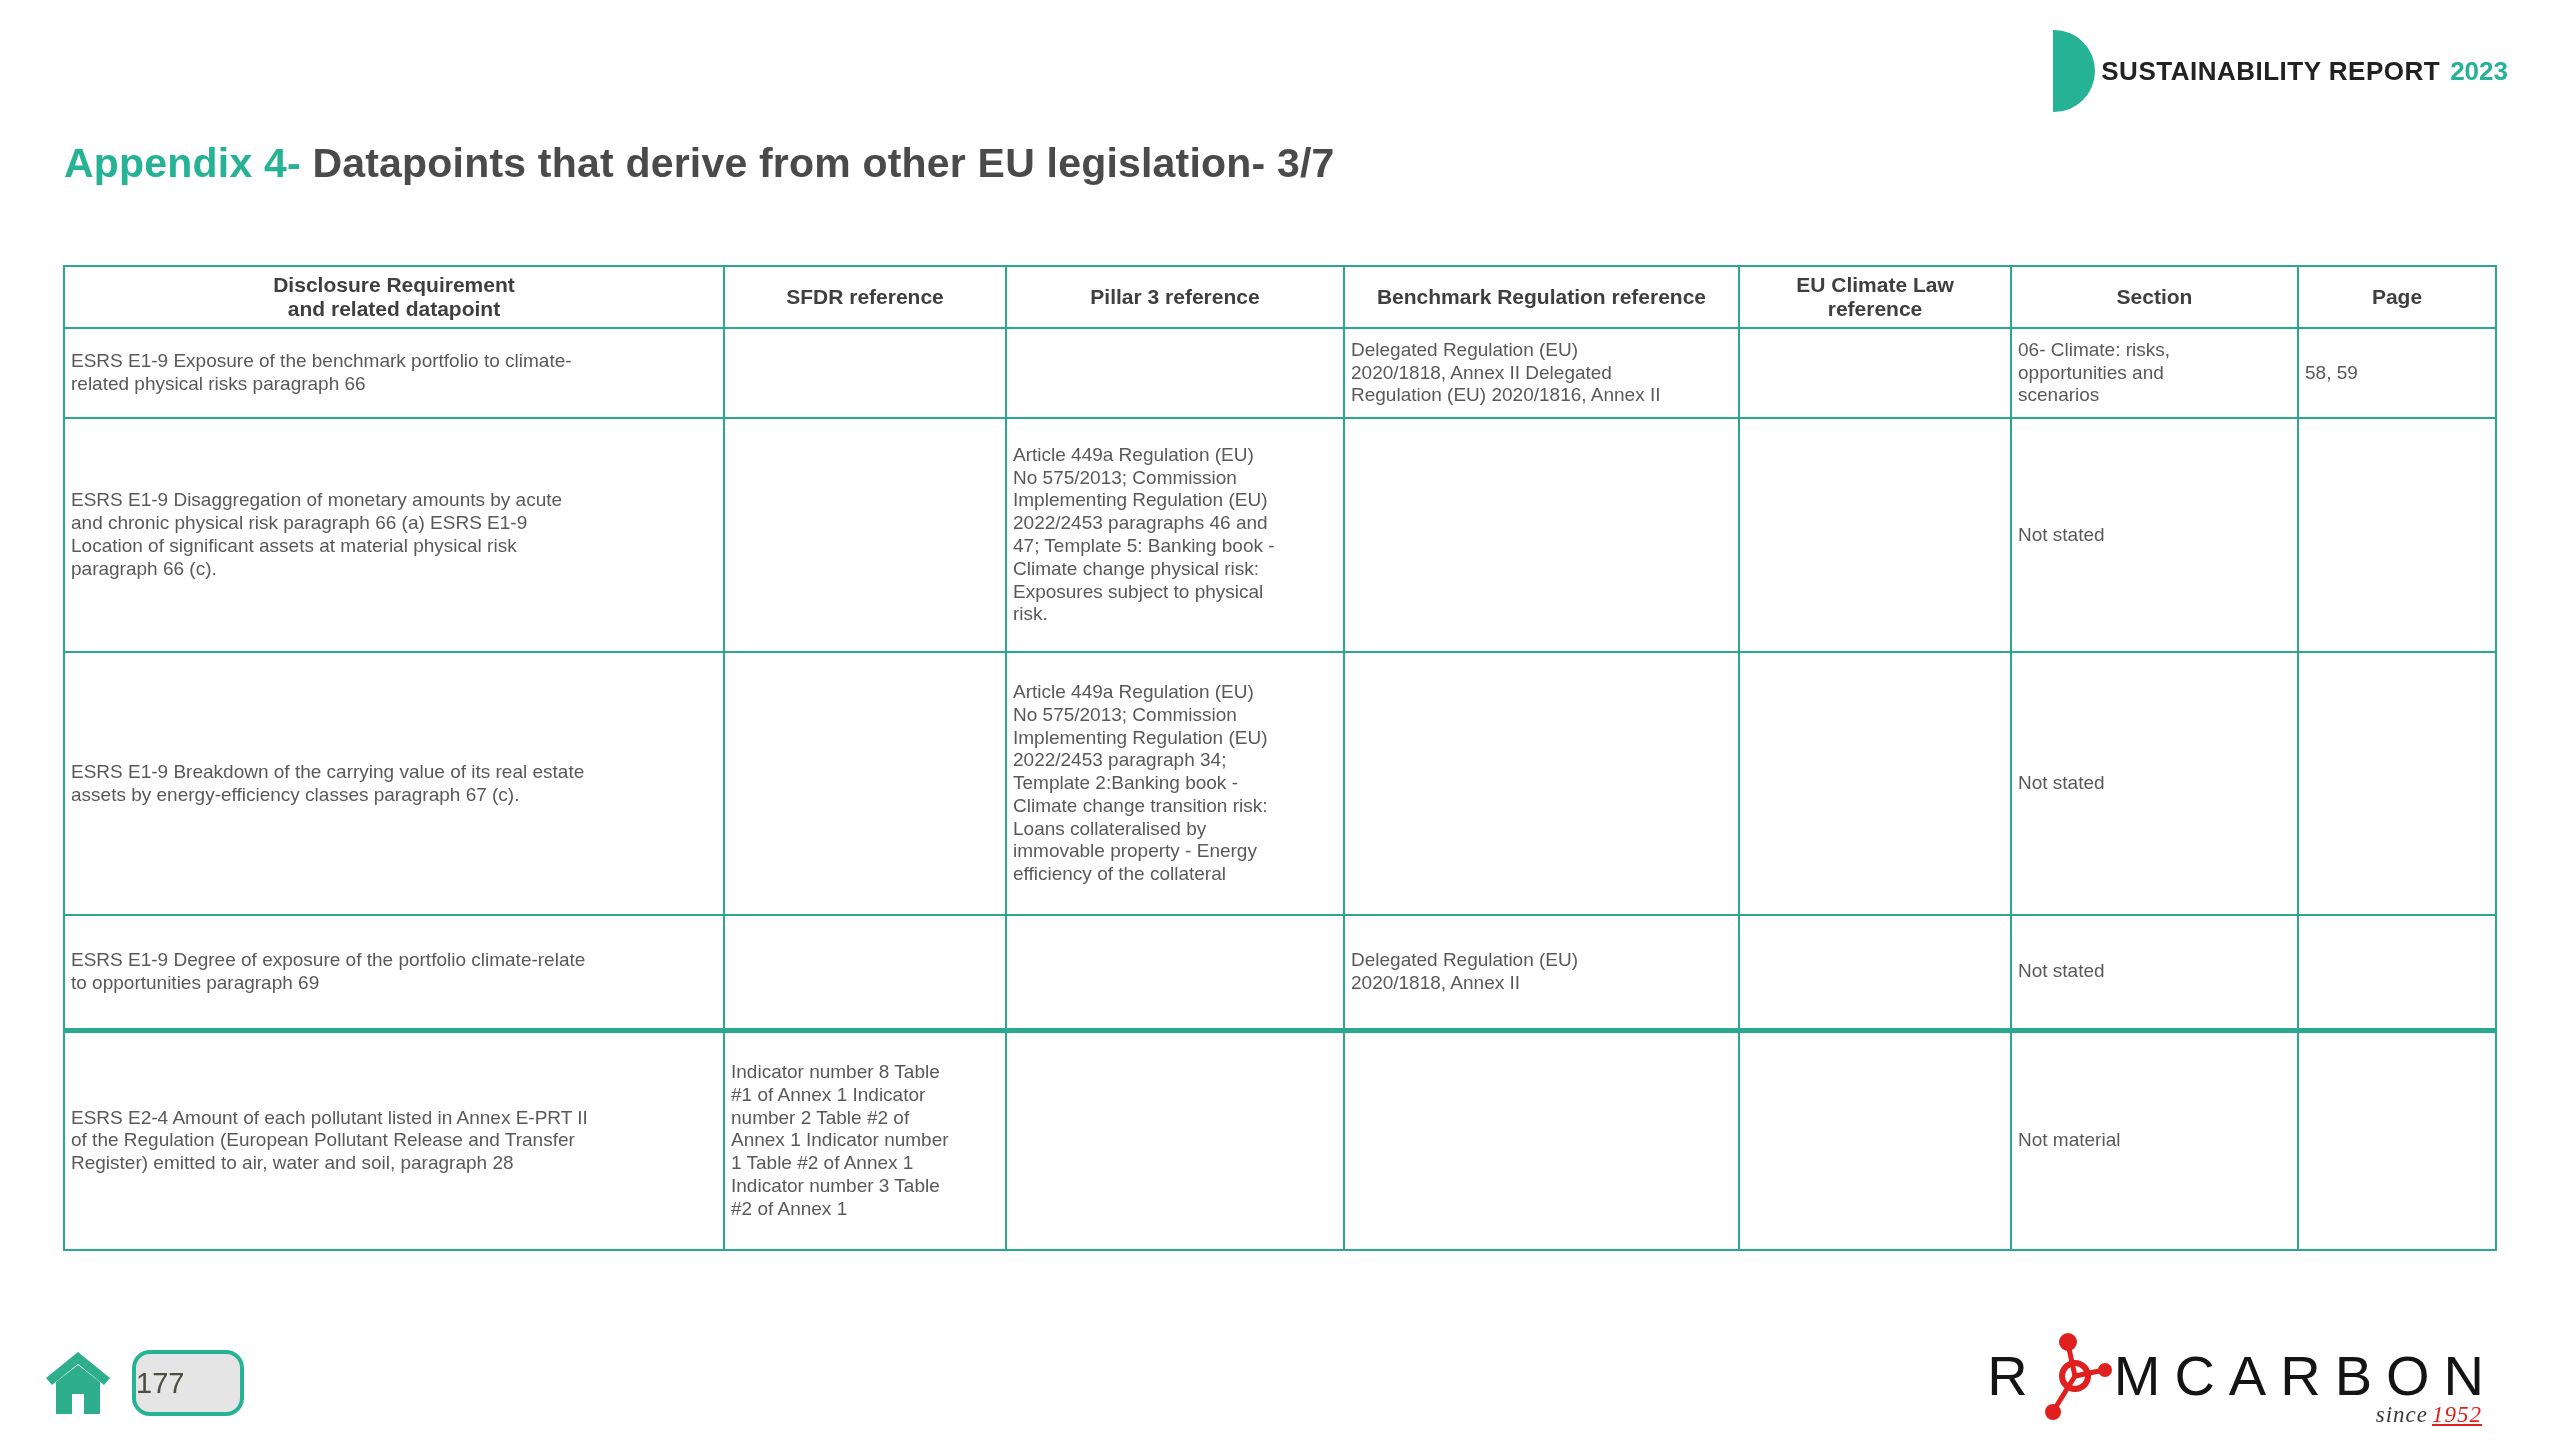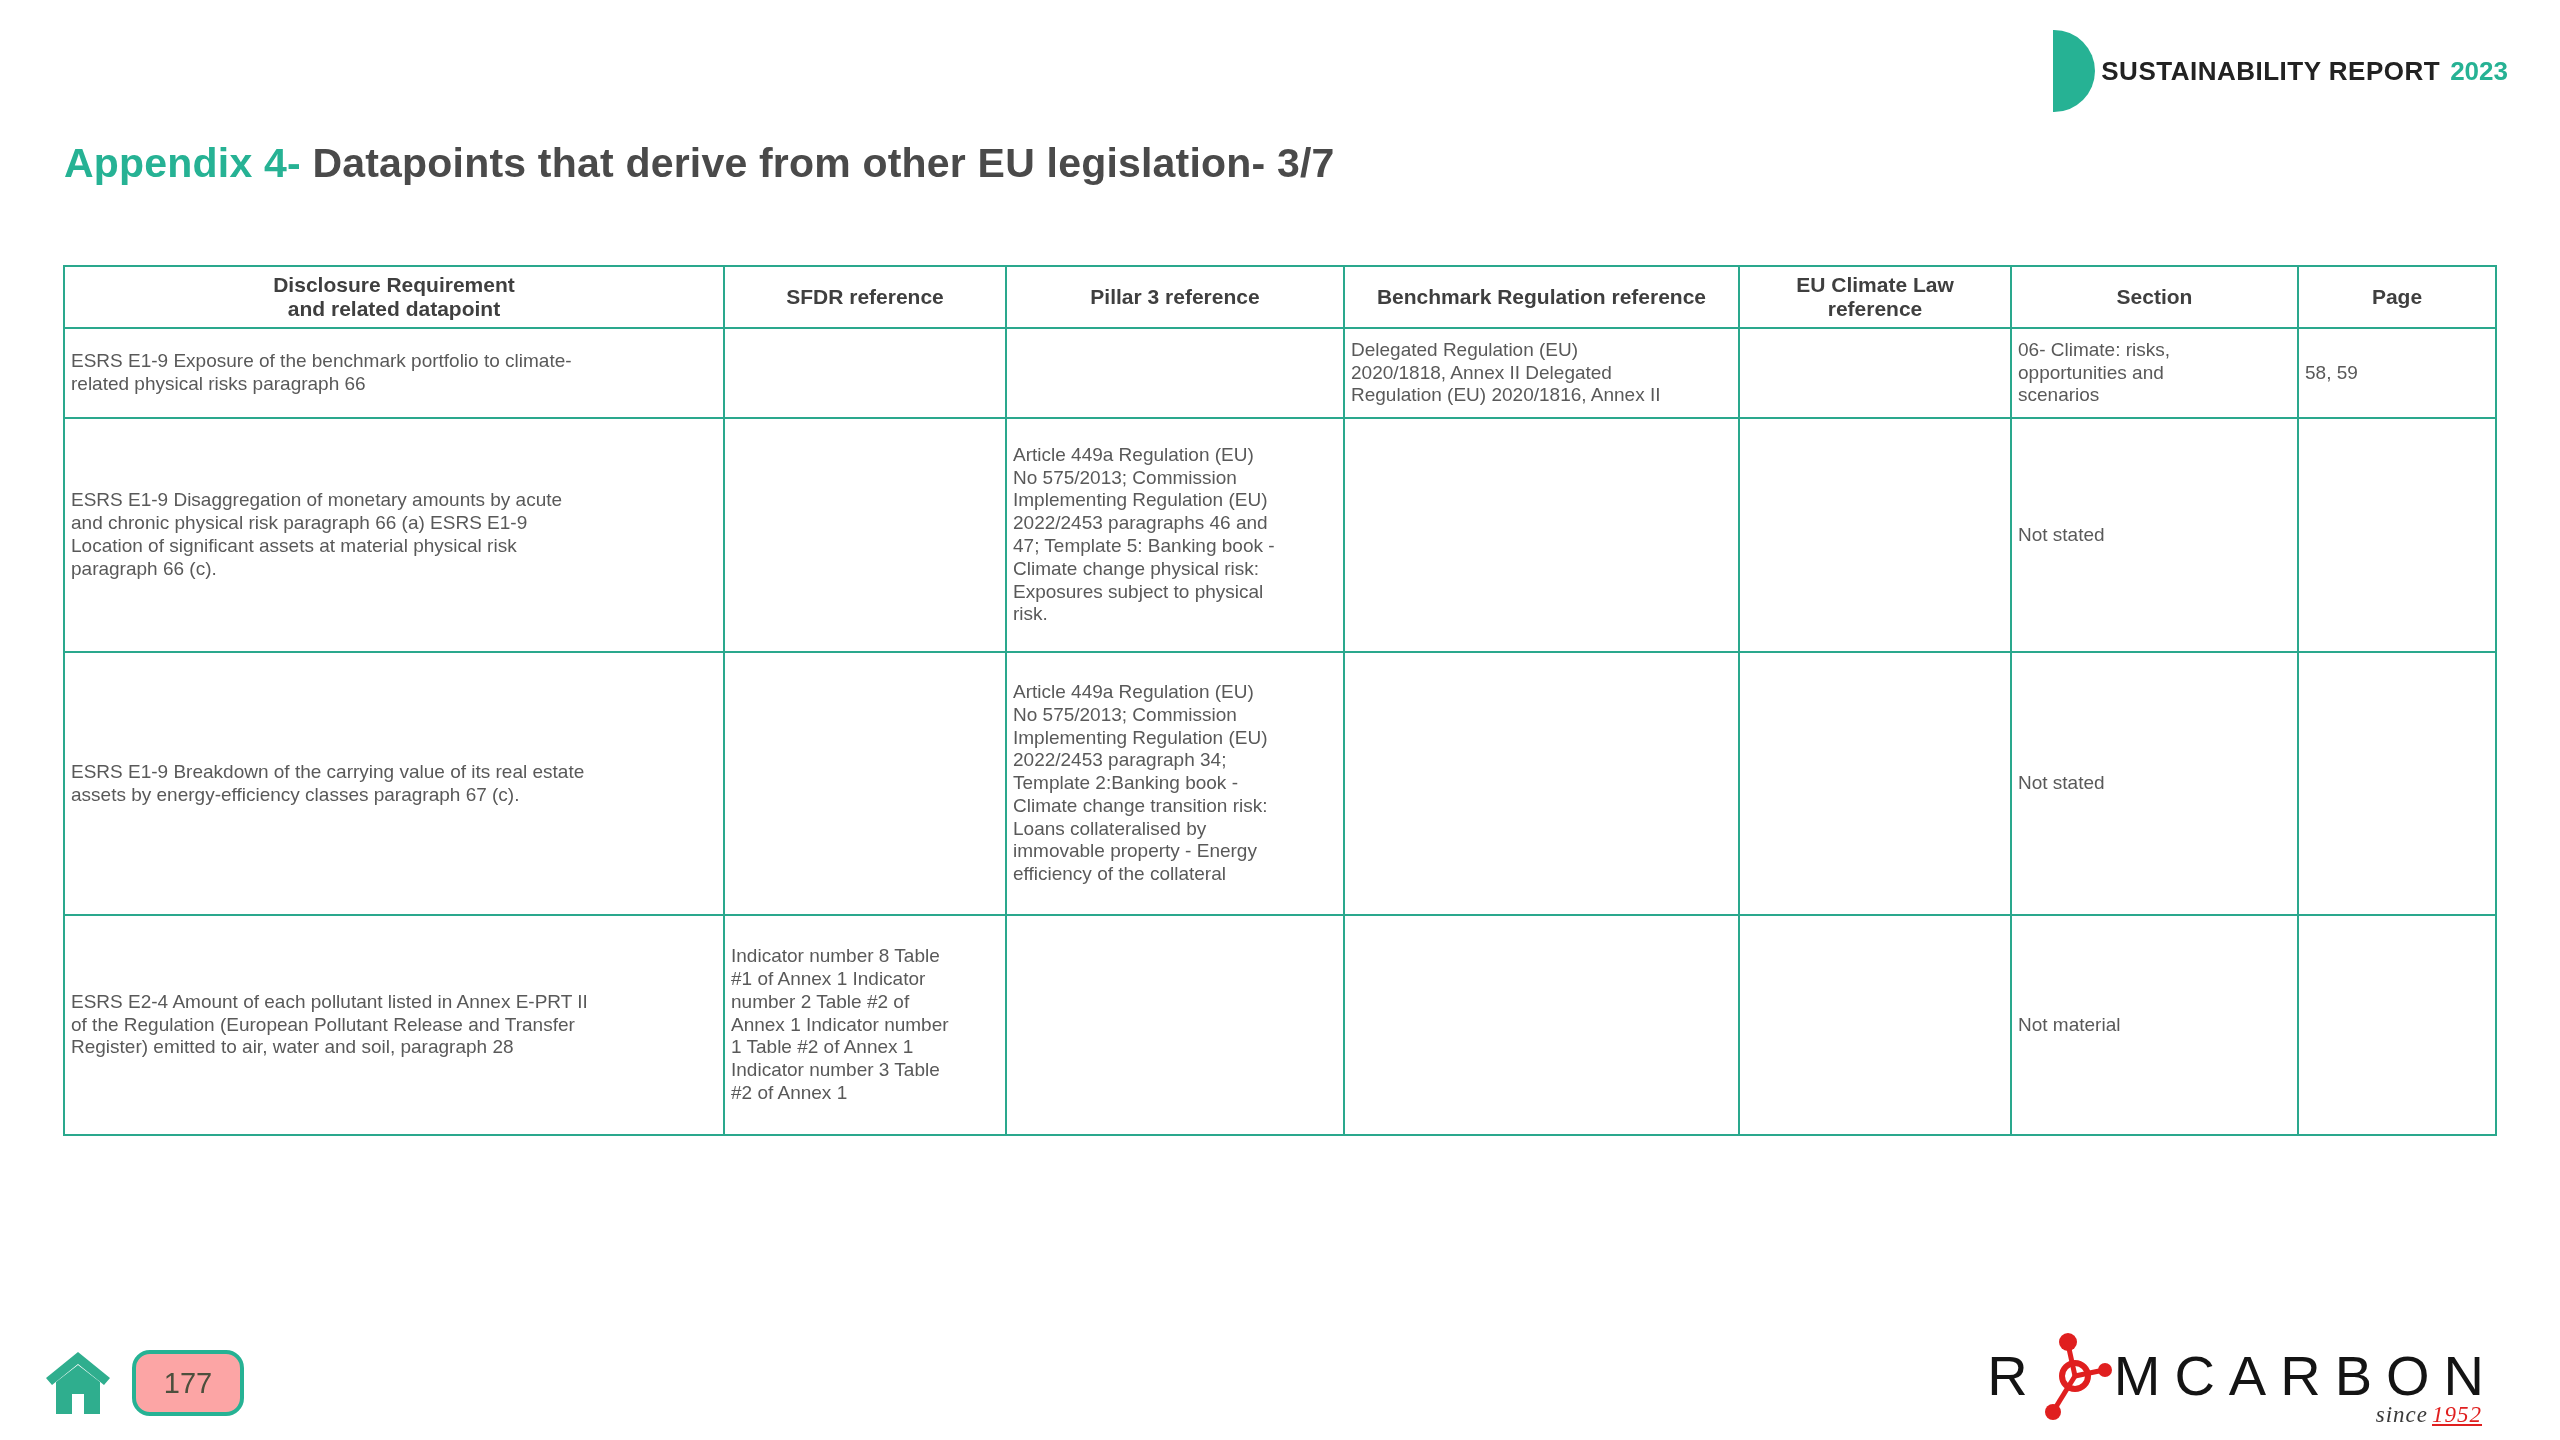--- a/index.html
+++ b/index.html
@@ -59,22 +59,22 @@
     text-align:right;font-weight:normal;color:var(--header-gray);
     padding-right:10px;font-size:21px;
   }
   tr.thick-bottom td{border-bottom-width:5px;}
 
   
   .home-btn{position:absolute;left:46px;top:1352px;width:64px;height:62px;cursor:pointer;}
   .page-box{
     position:absolute;left:132px;top:1350px;width:112px;height:66px;
     border:4px solid var(--teal-bright);border-radius:18px;
-    display:flex;align-items:center;justify-content:center;
-    font-size:29px;color:#4c4f3d;background:#fca5a5;
+    display:flex;align-items:center;justify-content:flex-start;
+    font-size:29px;color:#4c4f3d;background:#e5e5e5;
   }
   .logo{
     position:absolute;right:62px;top:1332px;
     display:flex;align-items:center;
     font-size:56px;font-weight:500;color:#141414;letter-spacing:14px;
     line-height:1;
   }
   .logo .mol{width:74px;height:88px;margin:0 2px 0 -4px;}
   .logo-tagline{
     position:absolute;right:78px;top:1402px;
@@ -166,20 +166,31 @@
 Template 2:Banking book -
 Climate change transition risk:
 Loans collateralised by
 immovable property - Energy
 efficiency of the collateral</td>
       <td></td>
       <td></td>
       <td>Not stated</td>
       <td class="page-col"></td>
     </tr>
+    <tr style="height:115px" class="thick-bottom">
+      <td>ESRS E1-9 Degree of exposure of the portfolio climate-relate
+to opportunities paragraph 69</td>
+      <td></td>
+      <td></td>
+      <td>Delegated Regulation (EU)
+2020/1818, Annex II</td>
+      <td></td>
+      <td>Not stated</td>
+      <td class="page-col"></td>
+    </tr>
     <tr style="height:220px">
       <td>ESRS E2-4 Amount of each pollutant listed in Annex E-PRT II
 of the Regulation (European Pollutant Release and Transfer
 Register) emitted to air, water and soil, paragraph 28</td>
       <td>Indicator number 8 Table
 #1 of Annex 1 Indicator
 number 2 Table #2 of
 Annex 1 Indicator number
 1 Table #2 of Annex 1
 Indicator number 3 Table

